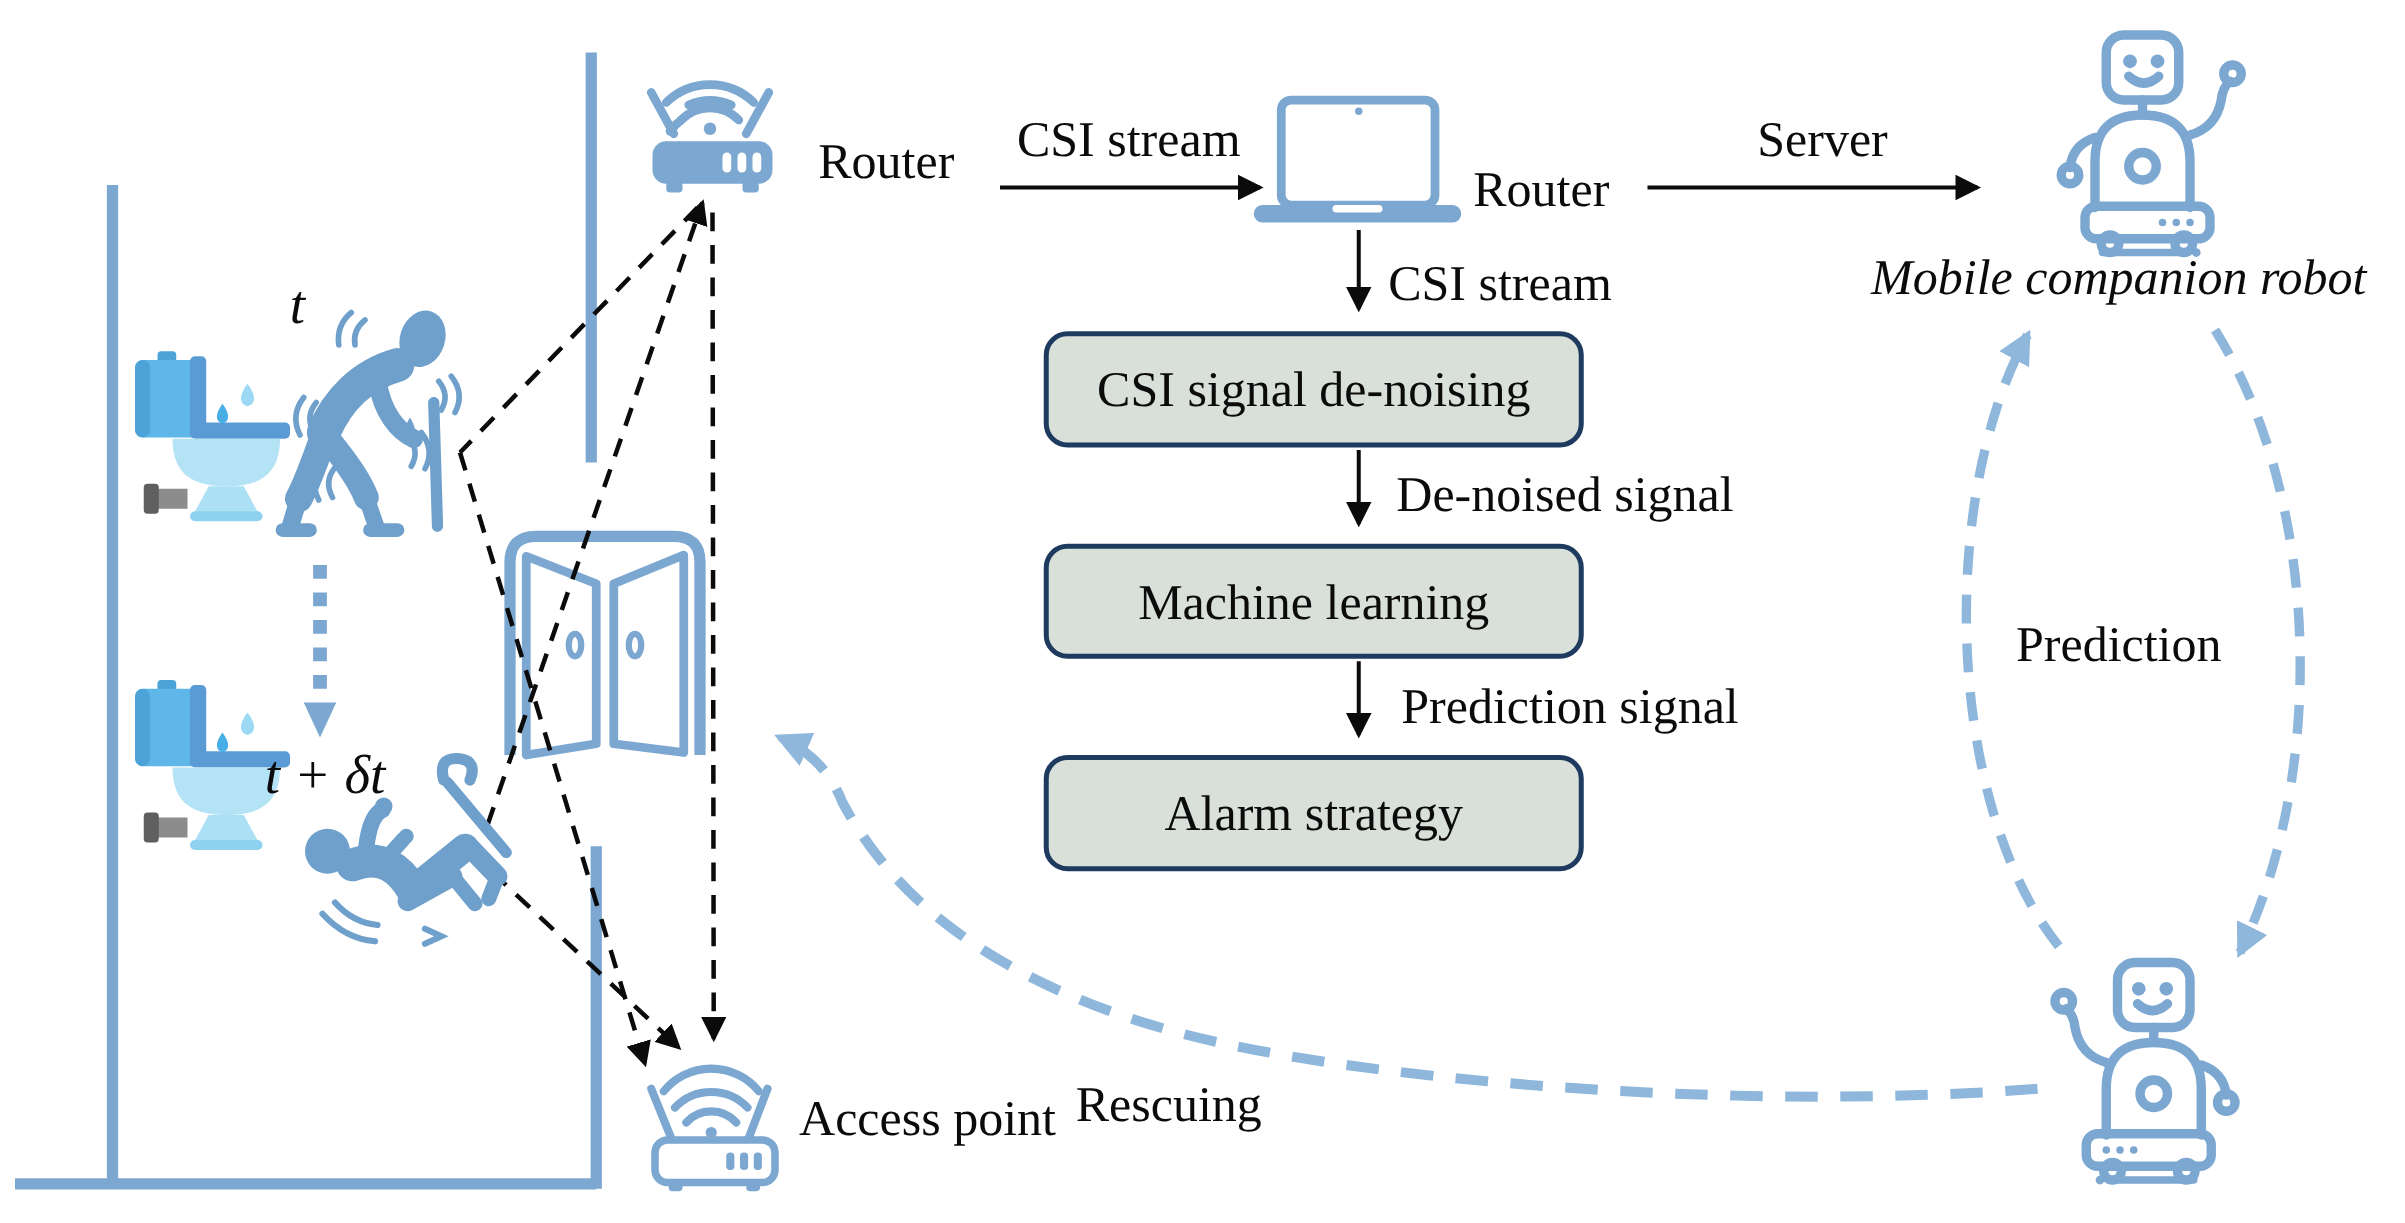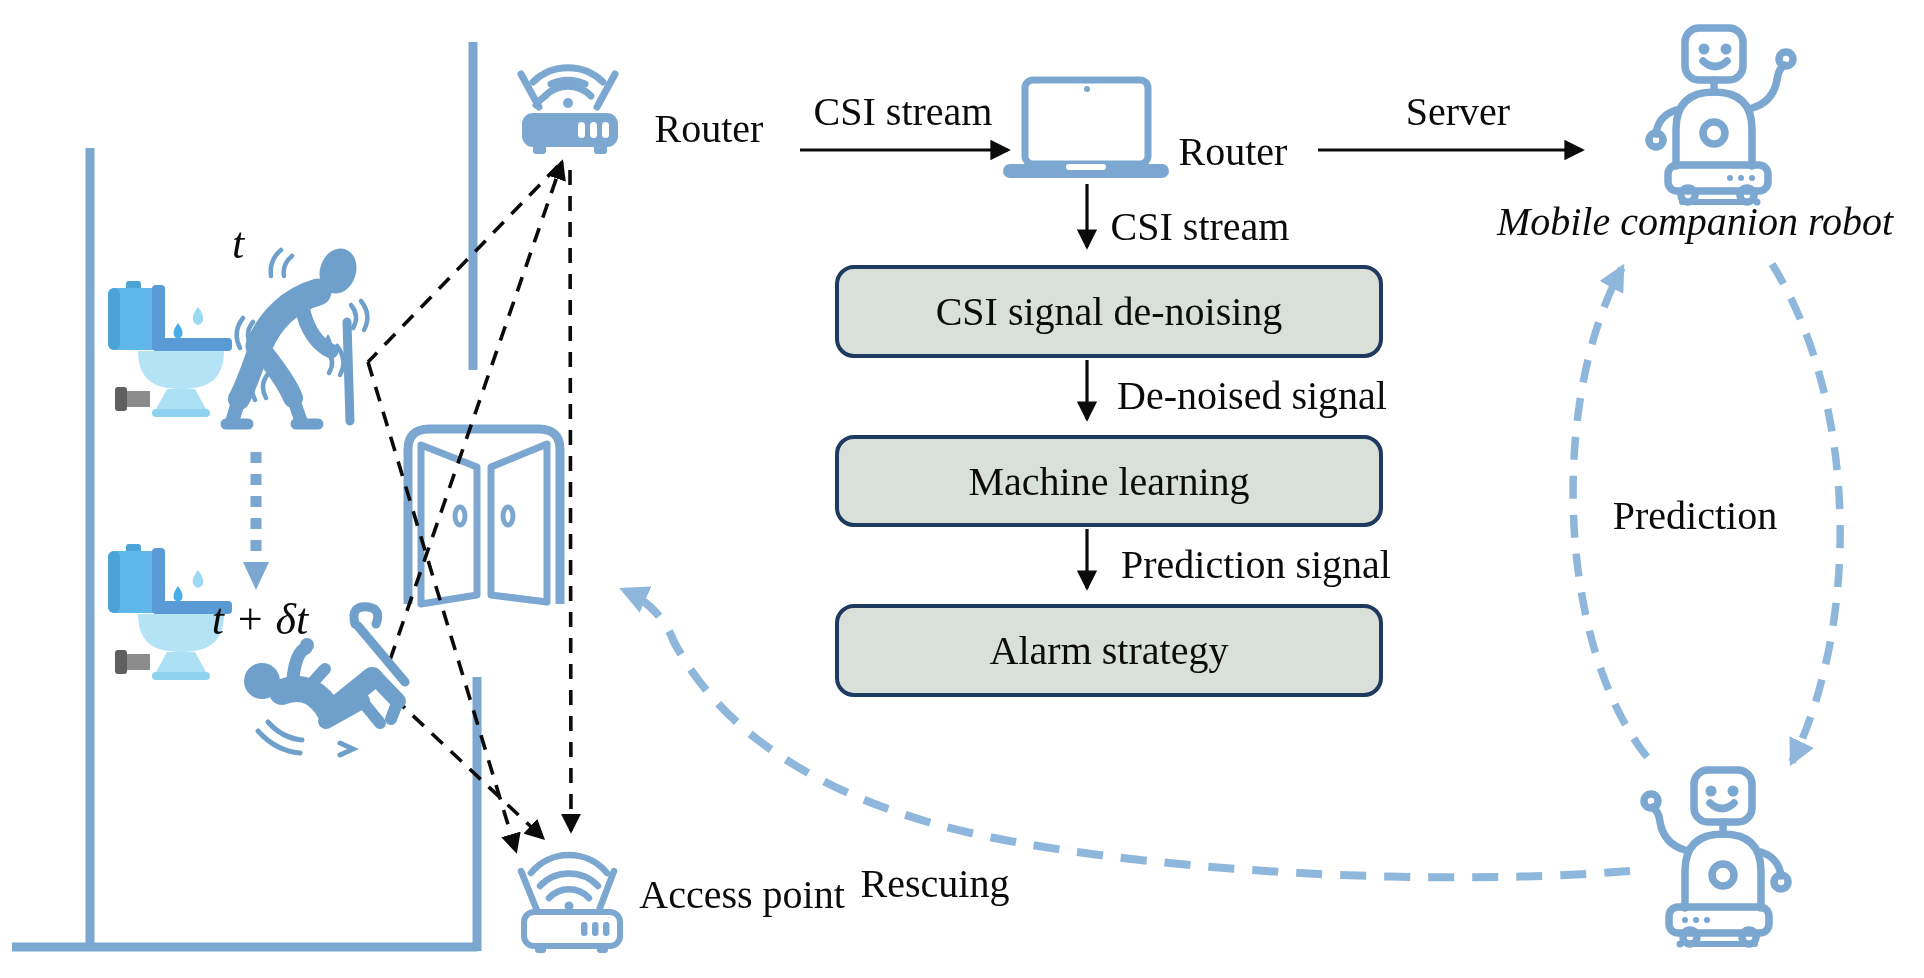--- a/index.html
+++ b/index.html
@@ -2,21 +2,21 @@
 <html><head>
 <meta charset="utf-8">
 <style>
   html,body{margin:0;padding:0;background:#ffffff;}
   #canvas{position:relative;width:1924px;height:978px;background:#ffffff;overflow:hidden;
           font-family:"Liberation Serif","DejaVu Serif",serif;}
   #diagram-svg{position:absolute;left:0;top:0;}
   .label{position:absolute;transform:translate(-50%,-50%);font-size:40px;color:#0b0b0b;
          white-space:nowrap;line-height:1;}
   .label.math{font-style:italic;font-size:44px;}
-  .flow-box{position:absolute;left:835px;width:548px;height:93px;background:#d9e0da;
+  .flow-box{position:absolute;left:835px;width:432px;height:93px;background:#d9e0da;
             border:4px solid #1e3a5f;border-radius:19px;box-sizing:border-box;
             display:flex;align-items:center;justify-content:center;
             font-size:40px;color:#0b0b0b;}
 </style>
 </head>
 <body>
 
 <div id="canvas">
 
 <svg id="diagram-svg" width="1924" height="978" viewBox="0 0 1924 978">

